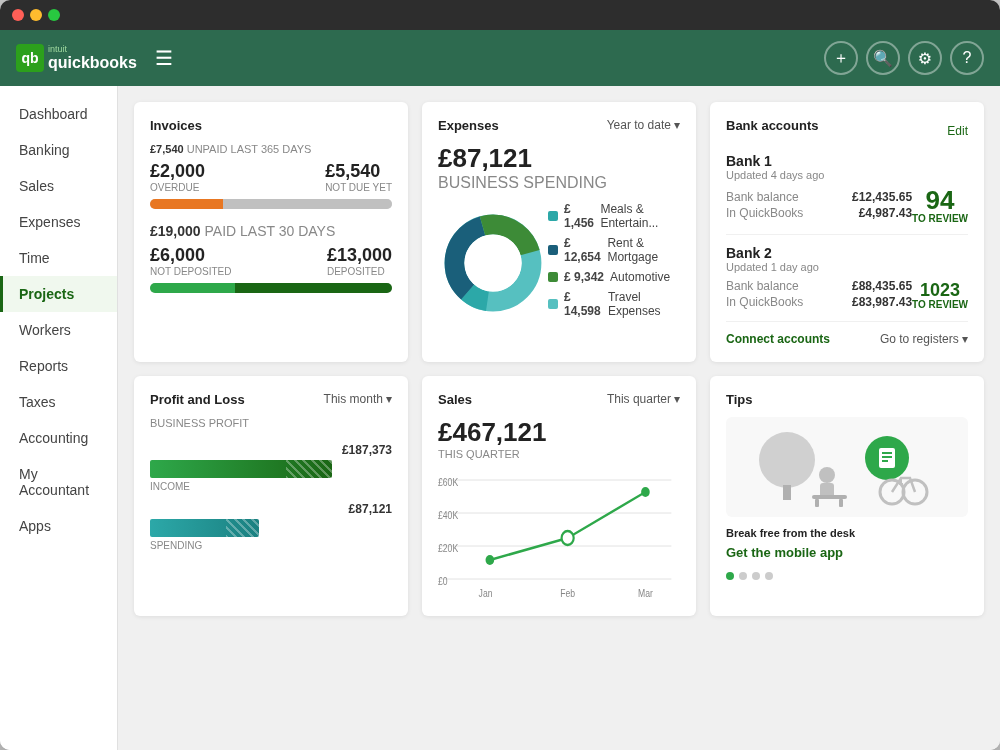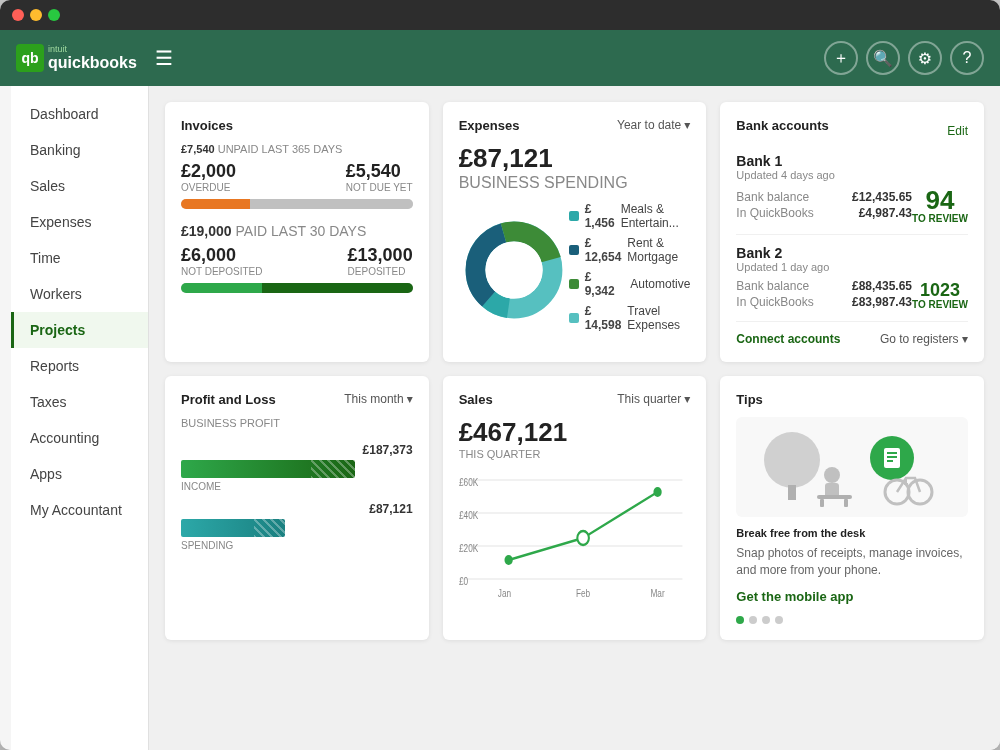--- a/index.html
+++ b/index.html
@@ -10,21 +10,21 @@
     .dot-red { background: #ff5f57; }
     .dot-yellow { background: #febc2e; }
     .dot-green { background: #28c840; }
     .app { display: flex; flex-direction: column; flex: 1; overflow: hidden; }
     .topbar { height: 56px; background: #2d6a4f; display: flex; align-items: center; padding: 12px 16px; flex-shrink: 0; justify-content: space-between; }
     .topbar-left { display: flex; align-items: center; gap: 14px; }
     .hamburger-btn { color: white; font-size: 20px; cursor: pointer; padding: 4px; }
     .topbar-right { display: flex; align-items: center; gap: 8px; }
     .topbar-icon { width: 34px; height: 34px; border-radius: 50%; border: 2px solid rgba(255,255,255,0.4); display: flex; align-items: center; justify-content: center; color: white; font-size: 16px; cursor: pointer; }
     .main-content { display: flex; flex: 1; overflow: hidden; }
-    .sidebar { width: 138px; background: white; padding: 10px 0; border-right: 1px solid #e0e0e0; flex-shrink: 0; margin-left: 11px; }
+    .sidebar { width: 118px; background: white; padding: 10px 0; border-right: 1px solid #e0e0e0; flex-shrink: 0; }
     .sidebar-item { padding: 10px 16px; font-size: 14px; color: #444; cursor: pointer; border-left: 3px solid transparent; }
     .sidebar-item.active { color: #1a6614; font-weight: 600; border-left: 3px solid #1a6614; background: #f0f8ee; }
     .content { flex: 1; padding: 16px; overflow-y: auto; background: #f0f0f0; }
     .cards-grid { display: grid; grid-template-columns: 1fr 1fr 1fr; grid-template-rows: auto auto; gap: 14px; }
     .card { background: white; border-radius: 6px; padding: 16px; box-shadow: 0 1px 4px rgba(0,0,0,0.08); }
     
     .card-title { font-size: 13px; font-weight: 600; color: #222; margin-bottom: 10px; }
     .invoice-unpaid { font-size: 11px; color: #888; margin-bottom: 6px; }
     .invoice-unpaid span { font-weight: 700; color: #333; }
     .invoice-row { display: flex; justify-content: space-between; margin-bottom: 2px; }
@@ -132,27 +132,27 @@
     </div>
 
     <div class="main-content">
 
       <div class="sidebar">
         <div class="sidebar-item">Dashboard</div>
         <div class="sidebar-item">Banking</div>
         <div class="sidebar-item">Sales</div>
         <div class="sidebar-item">Expenses</div>
         <div class="sidebar-item">Time</div>
+        <div class="sidebar-item active">Projects</div>
         <div class="sidebar-item">Workers</div>
-        <div class="sidebar-item active">Projects</div>
         <div class="sidebar-item">Reports</div>
         <div class="sidebar-item">Taxes</div>
         <div class="sidebar-item">Accounting</div>
+        <div class="sidebar-item">My Accountant</div>
         <div class="sidebar-item">Apps</div>
-        <div class="sidebar-item">My Accountant</div>
       </div>
 
       <div class="content">
         <div class="cards-grid">
 
           <div class="card">
             <div class="card-title">Invoices</div>
             <div class="invoice-unpaid">
               <span>£7,540</span> UNPAID LAST 365 DAYS
             </div>
@@ -367,21 +367,20 @@
                 <line x1="135" y1="41" x2="141" y2="41" stroke="#2ea84a" stroke-width="2"></line>
 
                 <circle cx="168" cy="72" r="12" fill="none" stroke="#c0c0c0" stroke-width="3"></circle>
                 <circle cx="145" cy="72" r="12" fill="none" stroke="#c0c0c0" stroke-width="3"></circle>
                 <polyline points="145,72 154,58 163,58 168,72" fill="none" stroke="#c0c0c0" stroke-width="2.5"></polyline>
                 <line x1="154" y1="58" x2="154" y2="64" stroke="#c0c0c0" stroke-width="2"></line>
                 <line x1="152" y1="64" x2="156" y2="64" stroke="#c0c0c0" stroke-width="2"></line>
               </svg>
             </div>
             <div class="tips-title">Break free from the desk</div>
-            <div class="tips-desc">Snap photos of receipts, manage invoices, and more from your phone.</div>
             <div class="tips-link">Get the mobile app</div>
             <div class="tips-dots">
               <div class="tips-dot active"></div>
               <div class="tips-dot"></div>
               <div class="tips-dot"></div>
               <div class="tips-dot"></div>
             </div>
           </div>
 
         </div>

